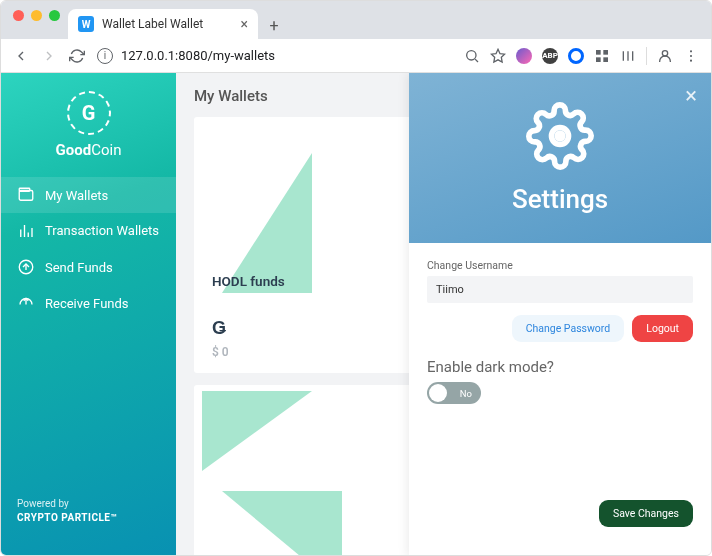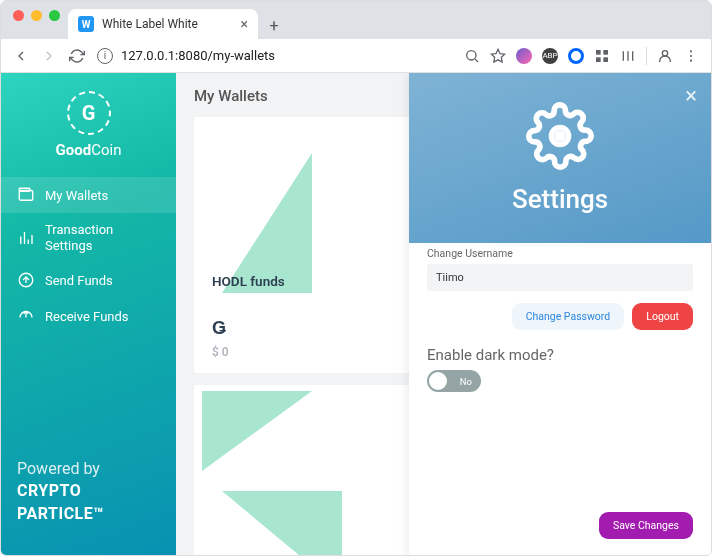--- a/index.html
+++ b/index.html
@@ -24,21 +24,21 @@
 .sidebar{width:175px;background:linear-gradient(160deg,#2dd4bf 0%,#14b8a6 30%,#0891b2 100%);color:#fff;display:flex;flex-direction:column;padding:18px 0}
 .logo-wrap{display:flex;flex-direction:column;align-items:center;gap:6px;margin-bottom:18px}
 .logo-circ{width:44px;height:44px;border:2.5px dashed #fff;border-radius:50%;display:flex;align-items:center;justify-content:center;font-weight:bold;font-size:20px}
 .brand{font-size:15px}
 .brand b{font-weight:700}
 .nav{display:flex;flex-direction:column}
 .nav-item{display:flex;align-items:center;gap:10px;padding:9px 16px;font-size:13px;cursor:pointer}
 .nav-item.active{background:rgba(255,255,255,0.12)}
 .nav-ic{width:18px;height:18px;flex-shrink:0}
 .nav-ic svg{width:18px;height:18px;stroke:#fff;fill:none;stroke-width:1.8}
-.powered{margin-top:auto;padding:14px 16px;font-size:16px;line-height:1.4}
+.powered{margin-top:auto;padding:14px 16px;font-size:10px;line-height:1.4}
 .powered .p1{color:rgba(255,255,255,0.85)}
 .powered .p2{font-weight:700;letter-spacing:0.5px}
 
 .main{flex:1;background:#f2f3f5;overflow:hidden;padding:14px 14px 0 18px;position:relative}
 .main h2{font-size:15px;font-weight:500;color:#555;margin-bottom:12px}
 .card{background:#fff;border-radius:3px;padding:16px 18px 14px;margin-bottom:12px;position:relative;overflow:hidden;min-height:130px}
 .card-title{font-size:13.5px;font-weight:600;color:#2c3e50;margin-bottom:28px}
 .bal-row{display:flex;align-items:center;gap:6px;font-size:18px;font-weight:600;color:#2c3e50}
 .g-sym{font-weight:800}
 .usd{color:#b0b6bd;font-size:12px;margin-top:6px;font-weight:600}
@@ -47,46 +47,46 @@
 .card.two .t2{left:-10px;top:-10px;border-right:110px solid transparent;border-top:80px solid #a8e6cf}
 .card.two .t3{right:-10px;bottom:-10px;border-left:120px solid transparent;border-top:100px solid #a8e6cf}
 .card *{position:relative;z-index:1}
 .card .tri{z-index:0}
 
 .panel{position:absolute;right:0;top:0;bottom:0;width:302px;background:#fff;box-shadow:-2px 0 10px rgba(0,0,0,0.08);display:flex;flex-direction:column}
 .panel-head{height:170px;background:linear-gradient(160deg,#7fb3d5,#5499c7);display:flex;flex-direction:column;align-items:center;justify-content:center;gap:10px;position:relative;color:#fff}
 .close-x{position:absolute;top:10px;right:14px;font-size:22px;color:rgba(255,255,255,0.85);cursor:pointer}
 .gear svg{width:68px;height:68px;stroke:#fff;fill:none;stroke-width:2}
 .panel-head h3{font-size:26px;font-weight:500}
-.panel-body{padding:4px 18px;flex:1;display:flex;flex-direction:column;font-size:11px;color:#555}
+.panel-body{padding:16px 18px;flex:1;display:flex;flex-direction:column;font-size:11px;color:#555}
 .lbl{font-size:10.5px;color:#666;margin-bottom:4px}
 .inp{width:100%;background:#f3f4f6;border:none;padding:7px 9px;font-size:11px;color:#333;border-radius:2px;margin-bottom:12px}
 .btn-row{display:flex;justify-content:flex-end;gap:8px;margin-bottom:16px}
 .btn{padding:7px 14px;border:none;border-radius:9px;font-size:10.5px;cursor:pointer}
 .btn-link{background:#eef6fc;color:#2e86de}
 .btn-dark{background:#ef4444;color:#fff}
 .toggle-lbl{font-size:15px;color:#666;margin-bottom:6px}
 .toggle{width:54px;height:22px;background:#95a5a6;border-radius:11px;position:relative;display:flex;align-items:center;cursor:pointer}
 .toggle .knob{width:18px;height:18px;background:#fff;border-radius:50%;margin-left:2px}
 .toggle .tl{position:absolute;right:9px;color:#fff;font-size:9.5px}
 .save-row{margin-top:auto;display:flex;justify-content:flex-end;padding-bottom:14px}
-.btn-primary{background:#a21caf;color:#fff}
+.btn-primary{background:#14532d;color:#fff}
 </style>
 </head>
 <body>
 
 <div class="chrome-top">
   <div class="traffic">
     <div class="dot" style="background:#ff5f57"></div>
     <div class="dot" style="background:#febc2e"></div>
     <div class="dot" style="background:#28c840"></div>
   </div>
   <div class="tab">
     <div class="fav">W</div>
-    <span>White Label White</span>
+    <span>Wallet Label Wallet</span>
     <span class="x">×</span>
   </div>
   <div class="newtab">+</div>
 </div>
 <div class="addr-row">
   <div class="ic">
       <svg viewBox="0 0 24 24">
         <polyline points="15 18 9 12 15 6"></polyline>
       </svg>
     </div>
@@ -111,21 +111,21 @@
           <circle cx="11" cy="11" r="7"></circle>
           <line x1="21" y1="21" x2="16.65" y2="16.65"></line>
         </svg>
       </div>
     <div class="ic">
         <svg viewBox="0 0 24 24">
           <polygon points="12 2 15 8.5 22 9.3 17 14 18.2 21 12 17.8 5.8 21 7 14 2 9.3 9 8.5 12 2"></polygon>
         </svg>
       </div>
     <div class="ci" style="background:linear-gradient(135deg,#6a5acd,#ff69b4)"></div>
-    <div class="ci" style="background:#404040;color:#fff;font-size:8px;font-weight:normal;display:flex;align-items:center;justify-content:center">ABP</div>
+    <div class="ci" style="background:#404040;color:#fff;font-size:8px;font-weight:bold;display:flex;align-items:center;justify-content:center">ABP</div>
     <div class="ci" style="border:3px solid #0066ff"></div>
     <div class="ic">
         <svg viewBox="0 0 24 24" style="fill:#5f6368;stroke:none">
           <rect x="3" y="3" width="7" height="7"></rect>
           <rect x="14" y="3" width="7" height="7"></rect>
           <rect x="3" y="14" width="7" height="7"></rect>
           <rect x="14" y="14" width="7" height="7"></rect>
         </svg>
       </div>
     <div class="ic">
@@ -166,21 +166,21 @@
             </svg></span>
         <span>My Wallets</span>
       </div>
       <div class="nav-item">
         <span class="nav-ic"><svg viewBox="0 0 24 24">
               <line x1="5" y1="20" x2="5" y2="10"></line>
               <line x1="10" y1="20" x2="10" y2="4"></line>
               <line x1="15" y1="20" x2="15" y2="14"></line>
               <line x1="20" y1="20" x2="20" y2="8"></line>
             </svg></span>
-        <span style="line-height:1.2">Transaction Settings</span>
+        <span style="line-height:1.2">Transaction Wallets</span>
       </div>
       <div class="nav-item">
         <span class="nav-ic"><svg viewBox="0 0 24 24">
               <circle cx="12" cy="12" r="9"></circle>
               <polyline points="8 12 12 8 16 12"></polyline>
               <line x1="12" y1="8" x2="12" y2="16"></line>
             </svg></span>
         <span>Send Funds</span>
       </div>
       <div class="nav-item">

